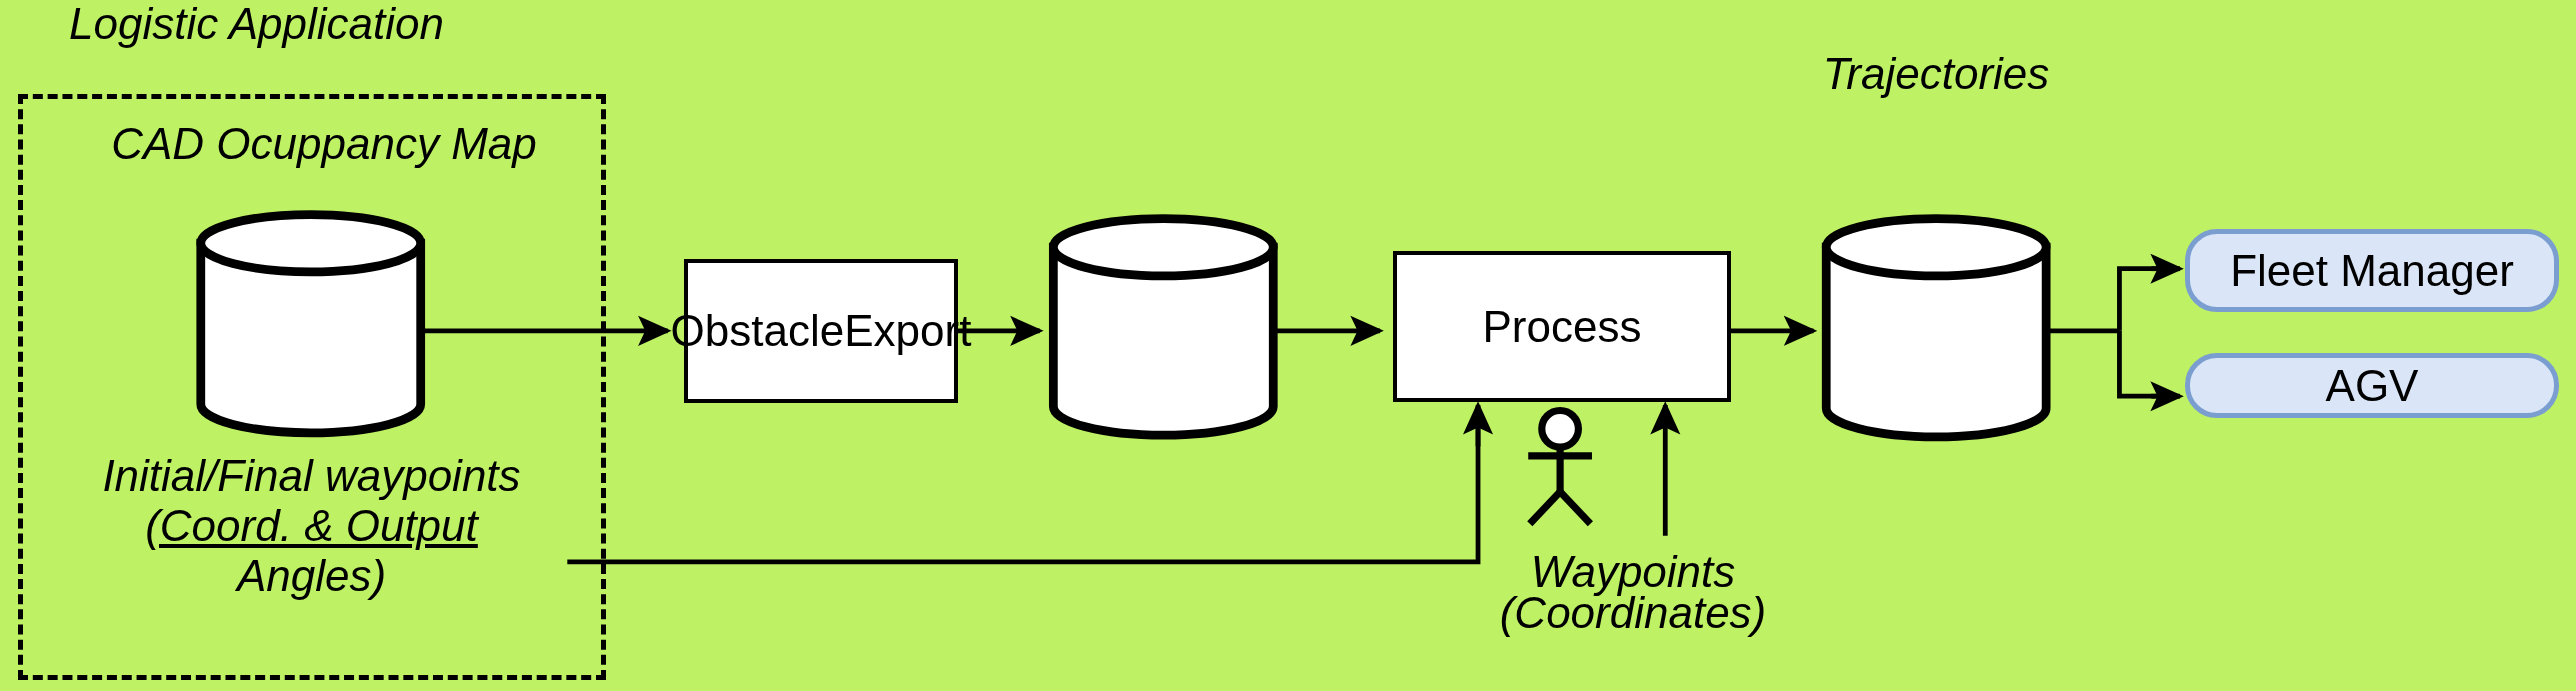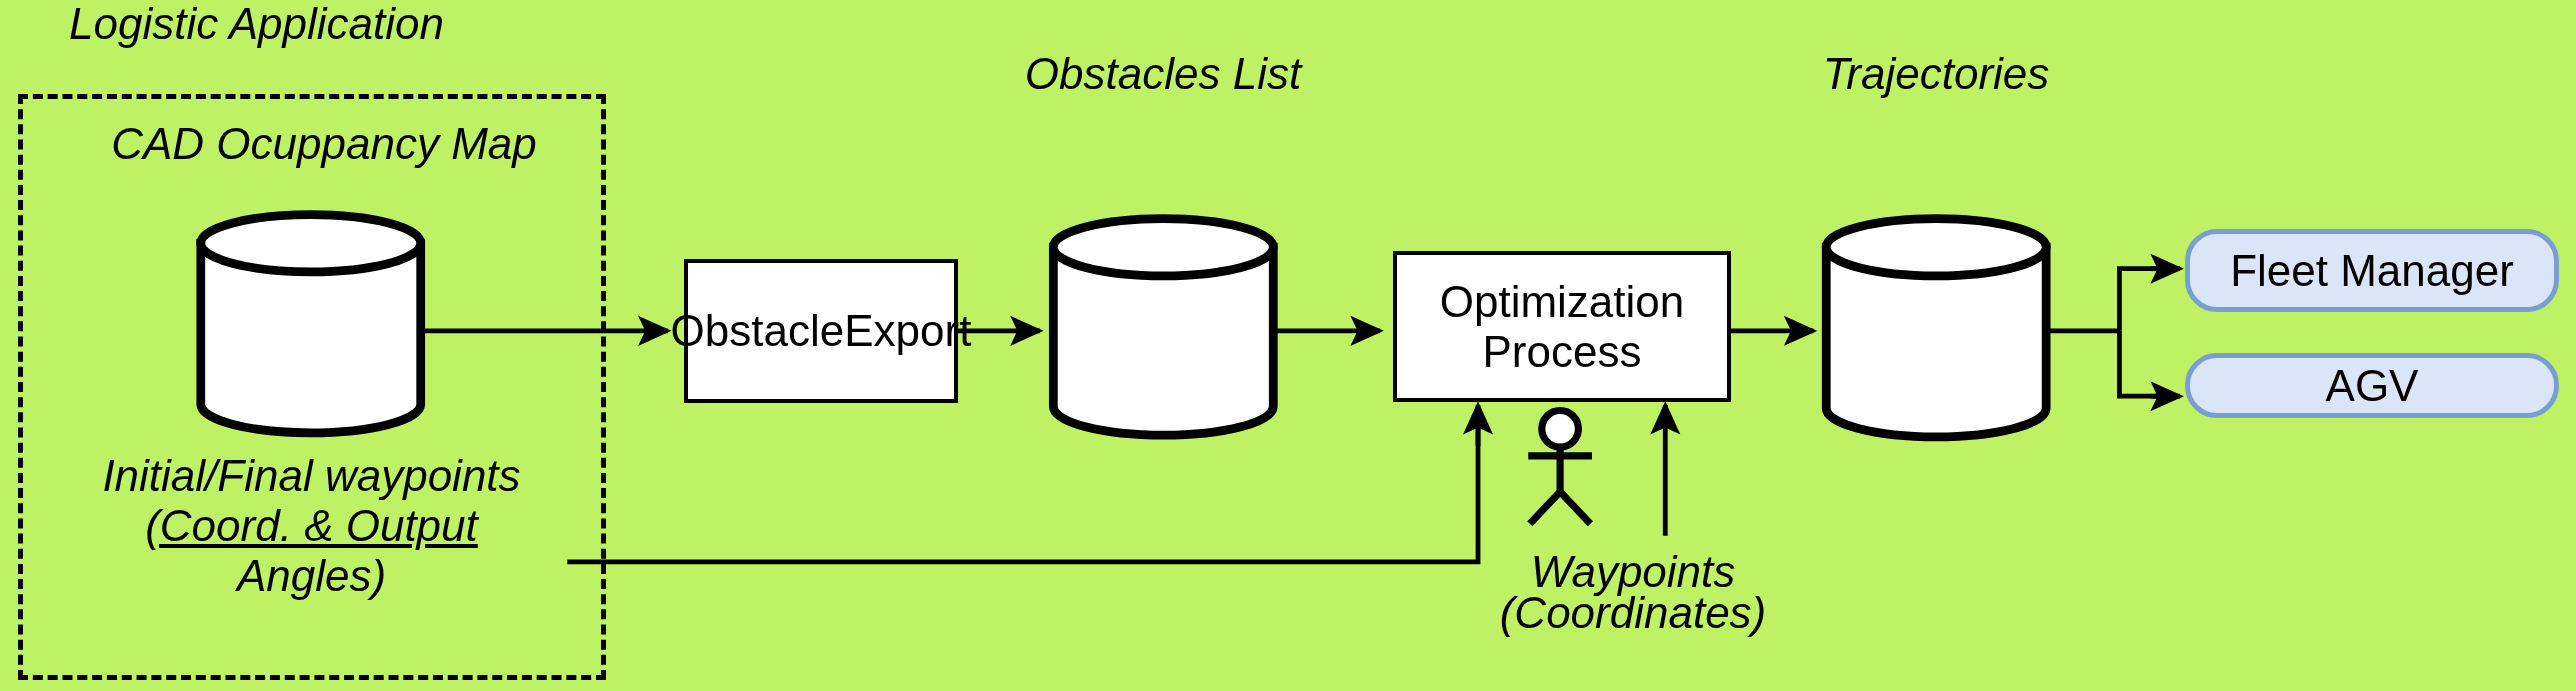--- a/index.html
+++ b/index.html
@@ -131,38 +131,36 @@
   <div class="lbl italic-label" style="left:17.5px; top:0px; width:478px;">Logistic Application</div>
 
   <div class="lbl italic-label" style="left:30px; top:120px; width:588px;">CAD Ocuppancy Map</div>
 
   <div class="lbl italic-label" style="left:17.5px; top:452px; width:588px;">Initial/Final waypoints</div>
 
   <div class="lbl italic-label" style="left:17.5px; top:502px; width:588px;text-decoration:underline;">(Coord. &amp; Output</div>
 
   <div class="lbl italic-label" style="left:17.5px; top:552px; width:588px;">Angles)</div>
 
-  <div class="lbl italic-label" style="left:940px; top:50px; width:446px;">Obstacles List</div>
 
   <div class="lbl italic-label" style="left:1721px; top:50px; width:430px;">Trajectories</div>
 
   <div class="lbl italic-label" style="left:1442px; top:548px; width:382px;">Waypoints</div>
 
   <div class="lbl italic-label" style="left:1442px; top:589px; width:382px;">(Coordinates)</div>
 
   <div class="proc-box" style="left:684px; top:259px; width:274px; height:144px;">
     <div style="display:flex; flex-direction:row; align-items:center; justify-content:center;">
       <span class="box-label">Obstacle</span>
       <span class="box-label">Export</span>
     </div>
   </div>
 
   <div class="proc-box" style="left:1393px; top:251px; width:338px; height:151px;">
     <div style="display:flex; flex-direction:column; align-items:center; justify-content:center;">
-      <span class="box-label">Optimization</span>
       <span class="box-label">Process</span>
     </div>
   </div>
 
   <div class="blue-box" style="left:2185px; top:229px; width:374px; height:83px;
               background:#dae6f8; border:5.6px solid #7b9ed0;">
     <span class="box-label">Fleet Manager</span>
   </div>
 
   <div class="blue-box" style="left:2185px; top:353px; width:374px; height:65px;

